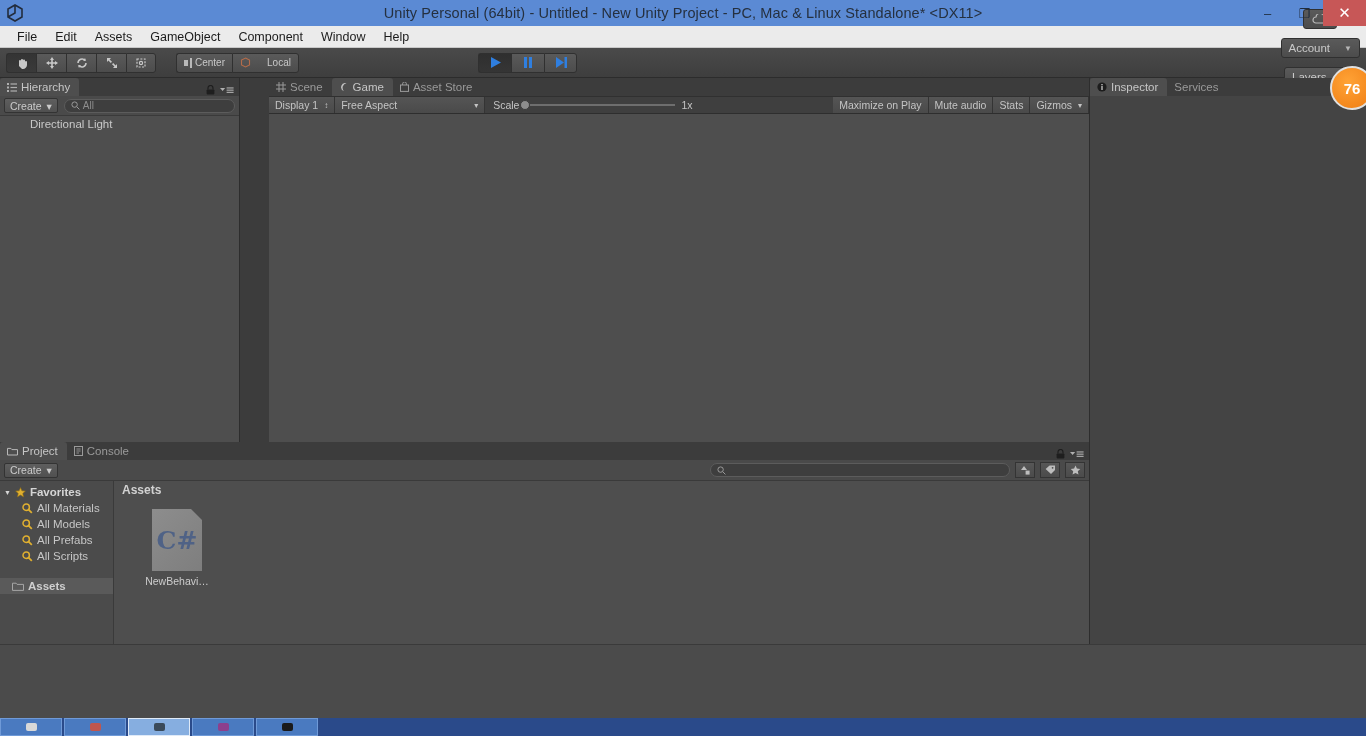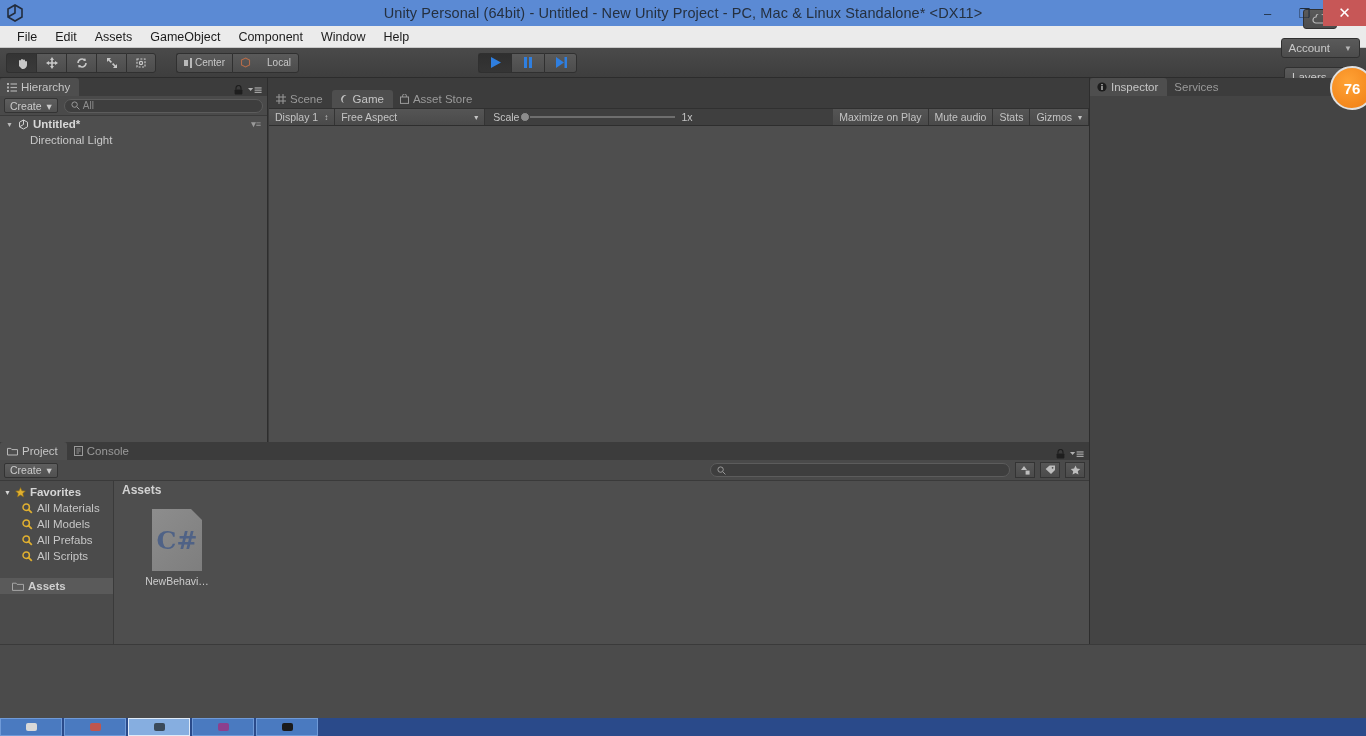--- a/index.html
+++ b/index.html
@@ -51,38 +51,38 @@
   
   .workspace { position:relative; width:1366px; height:644px; background:#3c3c3c; }
 
   .panel-tabbar { height:18px; background:#3c3c3c; display:flex; align-items:flex-end;
     position:relative; }
   .ptab { height:18px; padding:0 9px 0 7px; display:flex; align-items:center; gap:4px;
     font-size:11.5px; color:#9a9a9a; background:#3c3c3c; }
   .ptab.active { background:#4e4e4e; color:#c6c6c6; border-radius:3px 3px 0 0; }
   .tabtools { margin-left:auto; display:flex; align-items:center; gap:5px; padding:0 5px 1px 0; }
 
-  .hierarchy { position:absolute; left:0; top:0; width:268px; height:364px;
+  .hierarchy { position:absolute; left:0; top:0; width:240px; height:364px;
     background:#4e4e4e; border-right:1px solid #2d2d2d; }
   .subbar { height:20px; background:#4a4a4a; display:flex; align-items:center; padding:0 4px;
     gap:6px; border-bottom:1px solid #3a3a3a; }
   .createbtn { height:15px; background:linear-gradient(#5e5e5e,#505050); border:1px solid #333;
     border-radius:2px; font-size:10.5px; color:#cbcbcb; padding:0 5px; display:flex;
     align-items:center; gap:5px; }
   .searchpill { flex:1; height:14px; border-radius:7px; background:#3e3e3e;
     border:1px solid #5c5c5c; display:flex; align-items:center; padding:0 6px; gap:3px;
     font-size:10px; color:#8e8e8e; }
   .hi-row { display:flex; align-items:center; height:16px; font-size:11.5px; color:#c8c8c8;
     padding-left:6px; gap:4px; }
   .hi-row.root { color:#d8d8d8; font-weight:bold; }
   .hi-row .arrow { font-size:7px; color:#b9b9b9; width:8px; }
   .hi-row.child { padding-left:30px; }
   .hi-row .mini { margin-left:auto; margin-right:6px; color:#9a9a9a; font-size:9px; }
 
-  .gamepanel { position:absolute; left:269px; top:12px; width:820px; height:364px; background:#4e4e4e; }
+  .gamepanel { position:absolute; left:269px; top:0; width:820px; height:364px; background:#4e4e4e; }
   .gamebar { height:18px; background:#3f3f3f; display:flex; align-items:center;
     border-top:1px solid #303030; border-bottom:1px solid #2e2e2e; }
   .gbtn { height:16px; background:linear-gradient(#555,#4a4a4a); border-right:1px solid #343434;
     font-size:10.5px; color:#c4c4c4; display:flex; align-items:center; padding:0 6px; gap:6px; }
   .scalewrap { display:flex; align-items:center; gap:6px; padding:0 8px; font-size:10.5px; color:#c4c4c4;justify-content:space-between; }
   .sl-track { width:150px; height:2px; background:#6e6e6e; position:relative; }
   .sl-knob { position:absolute; left:-5px; top:-4px; width:10px; height:10px; border-radius:50%;
     background:#8c8c8c; border:1px solid #3a3a3a; }
 
   .gameview { position:absolute; left:0; top:38px; width:818px; height:326px; overflow:hidden;
@@ -337,30 +337,20 @@
       <div class="searchpill">
         <span>
             <svg width="9" height="9" viewBox="0 0 9 9">
               <circle cx="3.6" cy="3.6" r="2.7" fill="none" stroke="#9a9a9a" stroke-width="1"></circle>
               <path d="M5.8 5.8 L8.4 8.4" stroke="#9a9a9a" stroke-width="1"></path>
             </svg>
           </span>
         <span>All</span>
       </div>
     </div>
-    <div class="hi-row root">
-      <span class="arrow">▼</span>
-      <span>
-          <svg width="11" height="11" viewBox="0 0 11 11">
-            <path d="M5.5 1 L9.5 3.2 L9.5 7.8 L5.5 10 L1.5 7.8 L1.5 3.2 Z M5.5 1 L5.5 5.5 L1.5 7.8" fill="none" stroke="#d0d0d0" stroke-width="1"></path>
-          </svg>
-        </span>
-      <span>Untitled*</span>
-      <span class="mini">▾≡</span>
-    </div>
     <div class="hi-row child">
       <span>Directional Light</span>
     </div>
   </div>
 
   <div class="gamepanel">
     <div class="panel-tabbar">
       <div class="ptab">
         <span>
             <svg width="10" height="10" viewBox="0 0 10 10">

